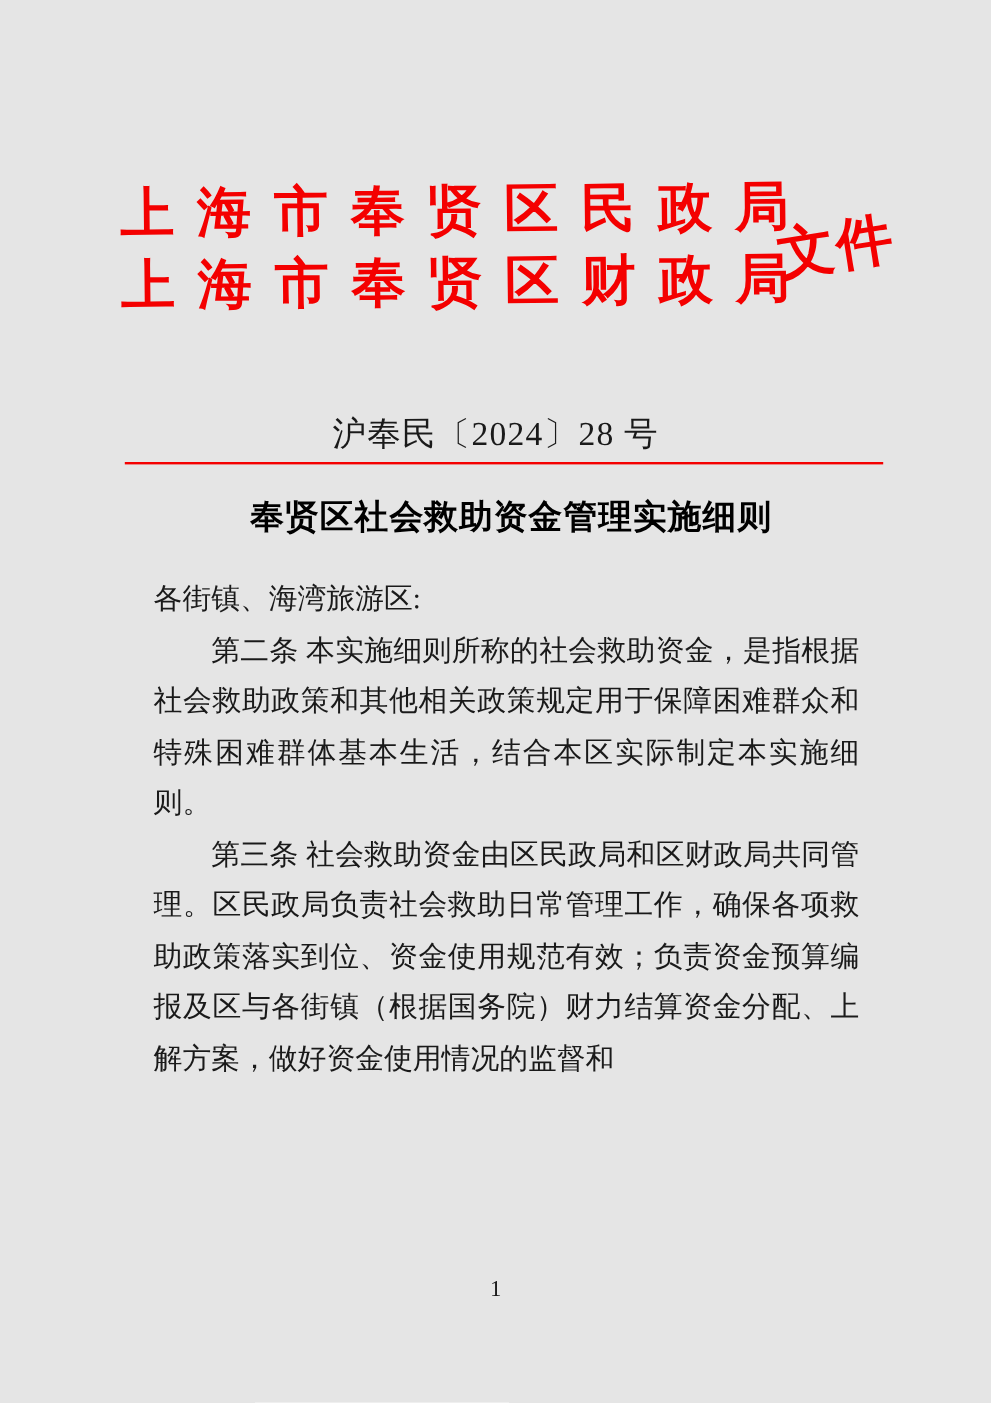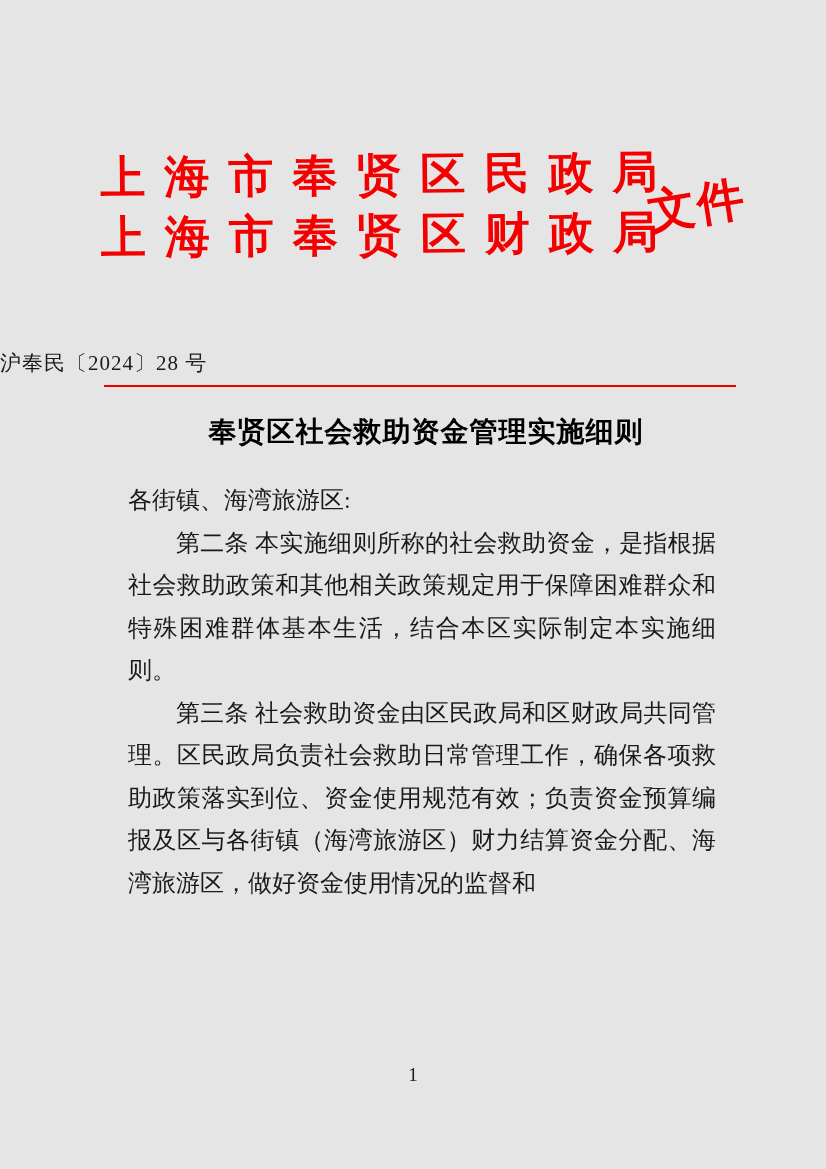--- a/index.html
+++ b/index.html
@@ -45,21 +45,22 @@
     transform-origin: center center;
     white-space: nowrap;
   }
 
   
   .doc-number {
     position: absolute;
     top: 349px;
     left: 0;
     width: 100%;
-    font-size: 21px;
+    text-align: center;
+    font-size: 28px;
     color: #1a1a1a;
     letter-spacing: 1px;
     line-height: 28px;
   }
   .red-rule {
     position: absolute;
     top: 385px;
     left: 104px;
     width: 632px;
     height: 2px;
@@ -120,19 +121,19 @@
   <div class="doc-number">沪奉民〔2024〕28 号</div>
 
   <div class="red-rule"></div>
 
   <div class="doc-title">奉贤区社会救助资金管理实施细则</div>
 
   <div class="body-text">
     <div class="salutation">各街镇、海湾旅游区:</div>
     <div>
         <div class="para">第二条 本实施细则所称的社会救助资金，是指根据社会救助政策和其他相关政策规定用于保障困难群众和特殊困难群体基本生活，结合本区实际制定本实施细则。</div>
-        <div class="para">第三条 社会救助资金由区民政局和区财政局共同管理。区民政局负责社会救助日常管理工作，确保各项救助政策落实到位、资金使用规范有效；负责资金预算编报及区与各街镇（海湾旅游区）财力结算资金分配、海湾旅游区，做好资金使用情况的监督和</div>
+        <div class="para">第三条 社会救助资金由区民政局和区财政局共同管理。区民政局负责社会救助日常管理工作，确保各项救助政策落实到位、资金使用规范有效；负责资金预算编报及区与各街镇（根据国务院）财力结算资金分配、上解方案，做好资金使用情况的监督和</div>
       </div>
   </div>
 
   <div class="page-number">1</div>
 
 </div>
 
 </body></html>

